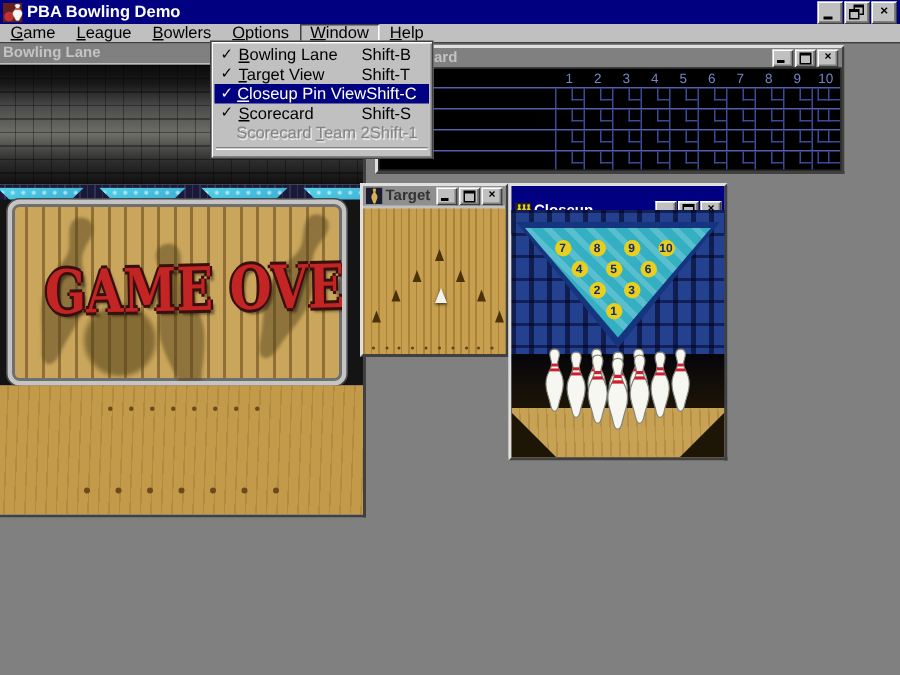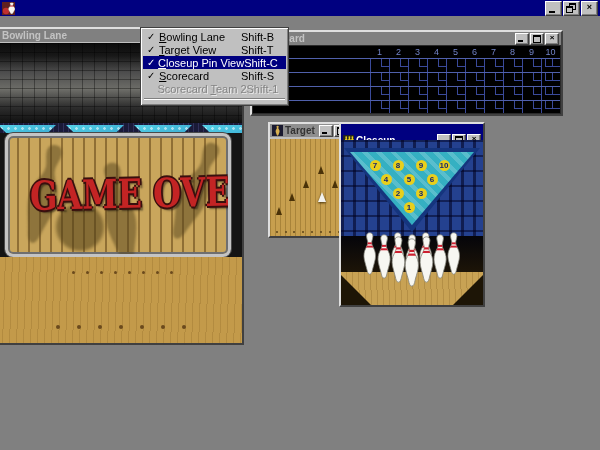--- a/index.html
+++ b/index.html
@@ -89,21 +89,21 @@
   .sc-header,.sc-row{display:flex;width:100%;box-sizing:border-box;}
   .sc-header{height:12px;}
   .sc-row{height:14px;border-top:1px solid #5060ac;}
   .sc-name{width:117px;flex:0 0 auto;}
   .sc-hcell{flex:1;color:#7384c8;font-size:9px;text-align:center;line-height:12px;}
   .sc-frame{flex:1;border-left:1px solid #3a4a9a;position:relative;}
   .sc-box{position:absolute;top:0;right:0;width:7px;height:7px;border-left:1px solid #3a4a9a;border-bottom:1px solid #3a4a9a;}
   .sc-box.b2{right:7px;}
 
   
-  #win-target{left:240px;top:122px;width:99px;height:116px;z-index:30;margin-left:28px;}
+  #win-target{left:240px;top:122px;width:99px;height:116px;z-index:30;}
   #win-target .cbody{top:15px;background:#c79f4e;
     background-image:repeating-linear-gradient(to right, rgba(110,80,20,.35) 0 1px, transparent 1px 5px);}
   .t-arrow{position:absolute;width:0;height:0;border-left:3px solid transparent;border-right:3px solid transparent;
     border-bottom:8px solid #4a3208;}
   .t-cursor{position:absolute;width:0;height:0;border-left:4px solid transparent;border-right:4px solid transparent;
     border-bottom:10px solid #f2f2ee;filter:drop-shadow(0 1px 1px #44300a);}
   .t-dot{position:absolute;width:2px;height:2px;border-radius:50%;background:#5e4418;}
 
   
   #win-closeup{left:339px;top:122px;width:146px;height:185px;z-index:40;}
@@ -151,33 +151,42 @@
 <div id="screen">
 
   <div id="main-titlebar">
     <svg class="app-icon" viewBox="0 0 13 13">
       <rect x="0" y="0" width="13" height="13" fill="#602020"></rect>
       <circle cx="4" cy="9" r="3.2" fill="#c03030"></circle>
       <g transform="translate(5.5,0.5) scale(0.42,0.2)">
           <use href="#pinfull"></use>
         </g>
     </svg>
+    <span class="ttext">PBA Bowling Demo</span>
     <div class="tb-btns">
       <div class="tb-btn">
           <div class="g-min"></div>
         </div>
       <div class="tb-btn">
           <div class="g-rest"></div>
         </div>
       <div class="tb-btn">
           <div class="g-x">×</div>
         </div>
     </div>
   </div>
 
+  <nav id="menubar">
+      <span class="menu-item"><u>G</u>ame</span>
+      <span class="menu-item"><u>L</u>eague</span>
+      <span class="menu-item"><u>B</u>owlers</span>
+      <span class="menu-item"><u>O</u>ptions</span>
+      <span class="menu-item pressed"><u>W</u>indow</span>
+      <span class="menu-item"><u>H</u>elp</span>
+    </nav>
 
   <div id="win-lane" class="win">
     <div class="ctitle inactive">
       <span class="ttext">Bowling Lane</span>
       <div class="tb-btns">
         <div class="tb-btn small">
             <div class="g-min"></div>
           </div>
         <div class="tb-btn small">
             <div class="g-max"></div>

